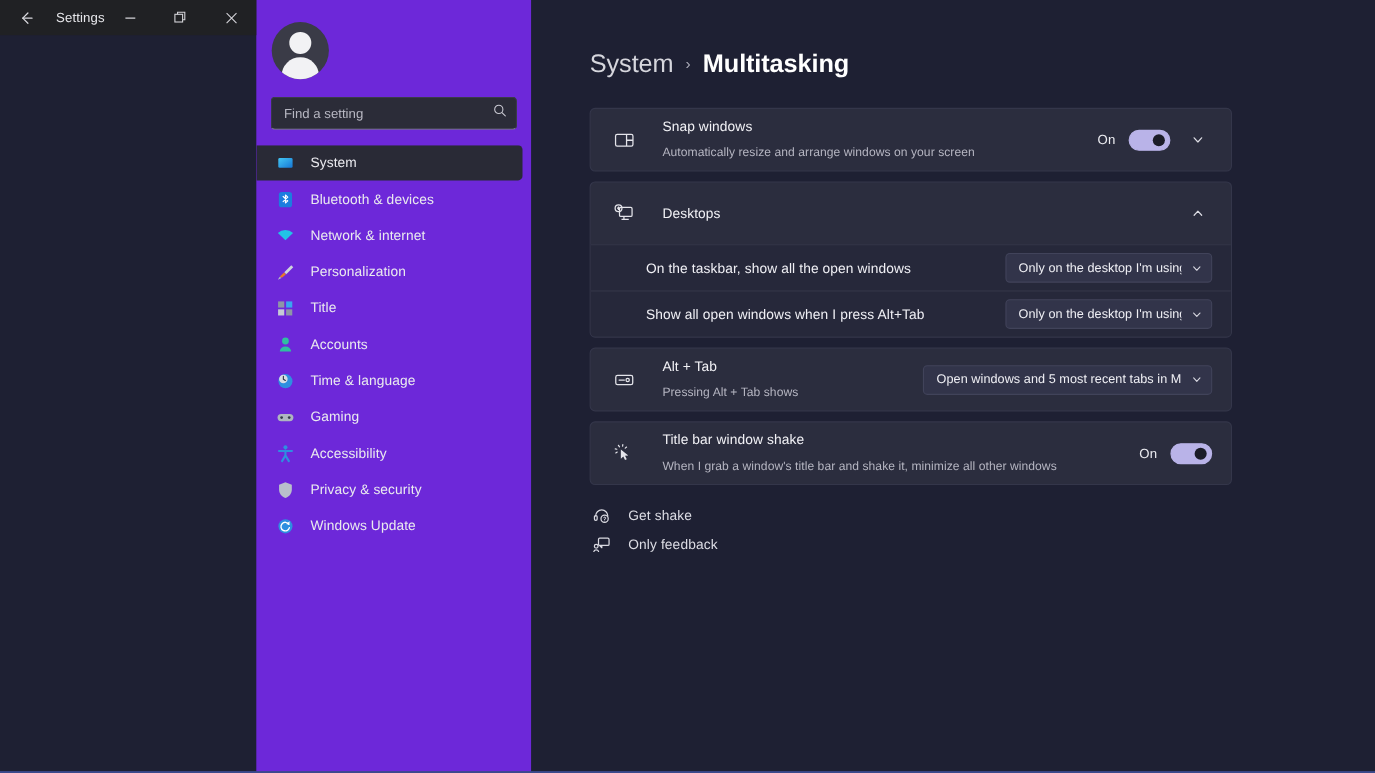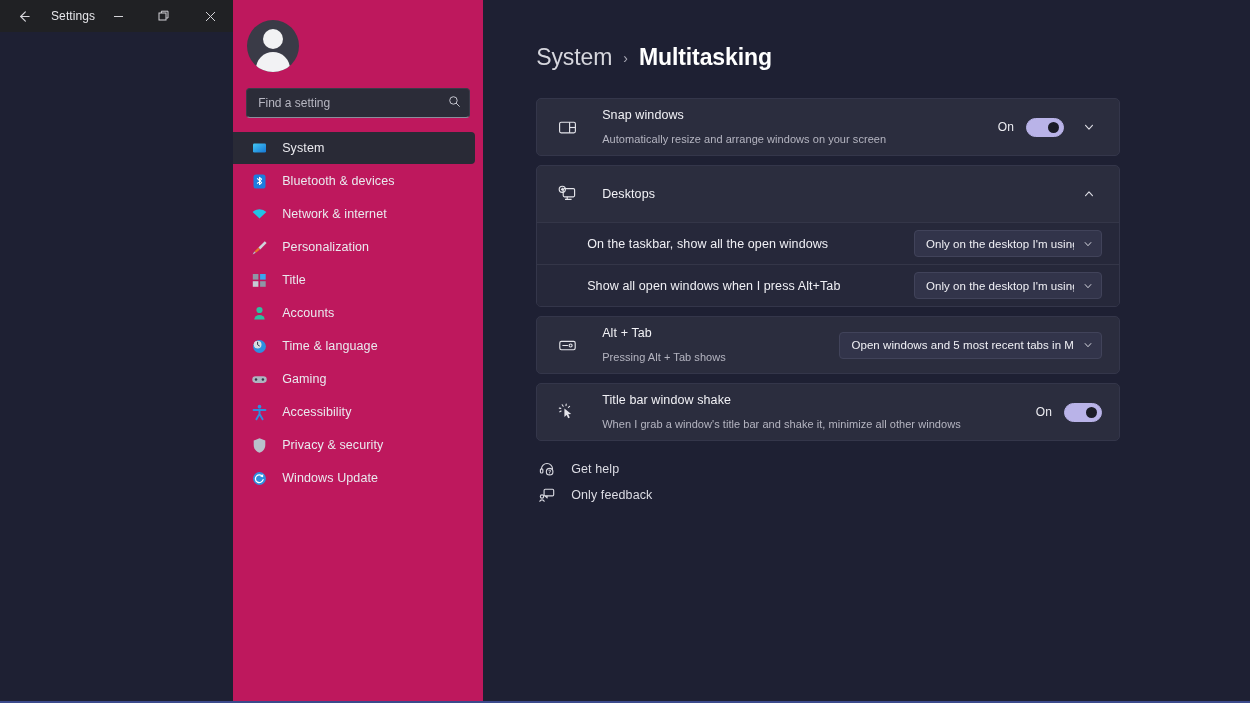--- a/index.html
+++ b/index.html
@@ -78,21 +78,21 @@
     flex: 1 1 auto;
     display: flex;
     min-height: 0;
     position: relative;
   }
 
   
   #sidebar {
     width: 250px;
     flex: 0 0 250px;
-    background: #be185d;
+    background: #6d28d9;
     display: flex;
     flex-direction: column;
     padding-top: 6px;
     overflow: hidden;
   }
 
   #profile {
     display: flex;
     align-items: center;
     padding: 6px 0 0 14px;
@@ -713,21 +713,21 @@
           <div class="flink">
             <span class="flink-icon">
               <svg width="16" height="16" viewBox="0 0 17 17">
                 <path d="M2.6 8.6 A5.9 5.9 0 0 1 14.4 8.6" stroke-linecap="round"></path>
                 <rect x="1.5" y="8.2" width="2.6" height="4.6" rx="1.2"></rect>
                 <circle cx="11.3" cy="11.3" r="3.5"></circle>
                 <path d="M10.4 10.3 A1 1 0 1 1 11.3 11.6 V12.2" stroke-width="0.95" stroke-linecap="round"></path>
                 <circle cx="11.3" cy="13.4" r="0.42" fill="#d9d9e1" stroke="none"></circle>
               </svg>
             </span>
-            <span class="flink-label">Get help</span>
+            <span class="flink-label">Get shake</span>
           </div>
           <div class="flink">
             <span class="flink-icon">
               <svg width="16" height="16" viewBox="0 0 17 17">
                 <rect x="5.4" y="2.4" width="10.2" height="7" rx="1.2"></rect>
                 <path d="M8.6 9.4 L8.6 11.6 L6.4 9.4" stroke-linejoin="round"></path>
                 <circle cx="3.2" cy="10.2" r="1.8"></circle>
                 <path d="M0.9 15.2 A2.4 2.1 0 0 1 5.5 15.2" stroke-linecap="round"></path>
               </svg>
             </span>

